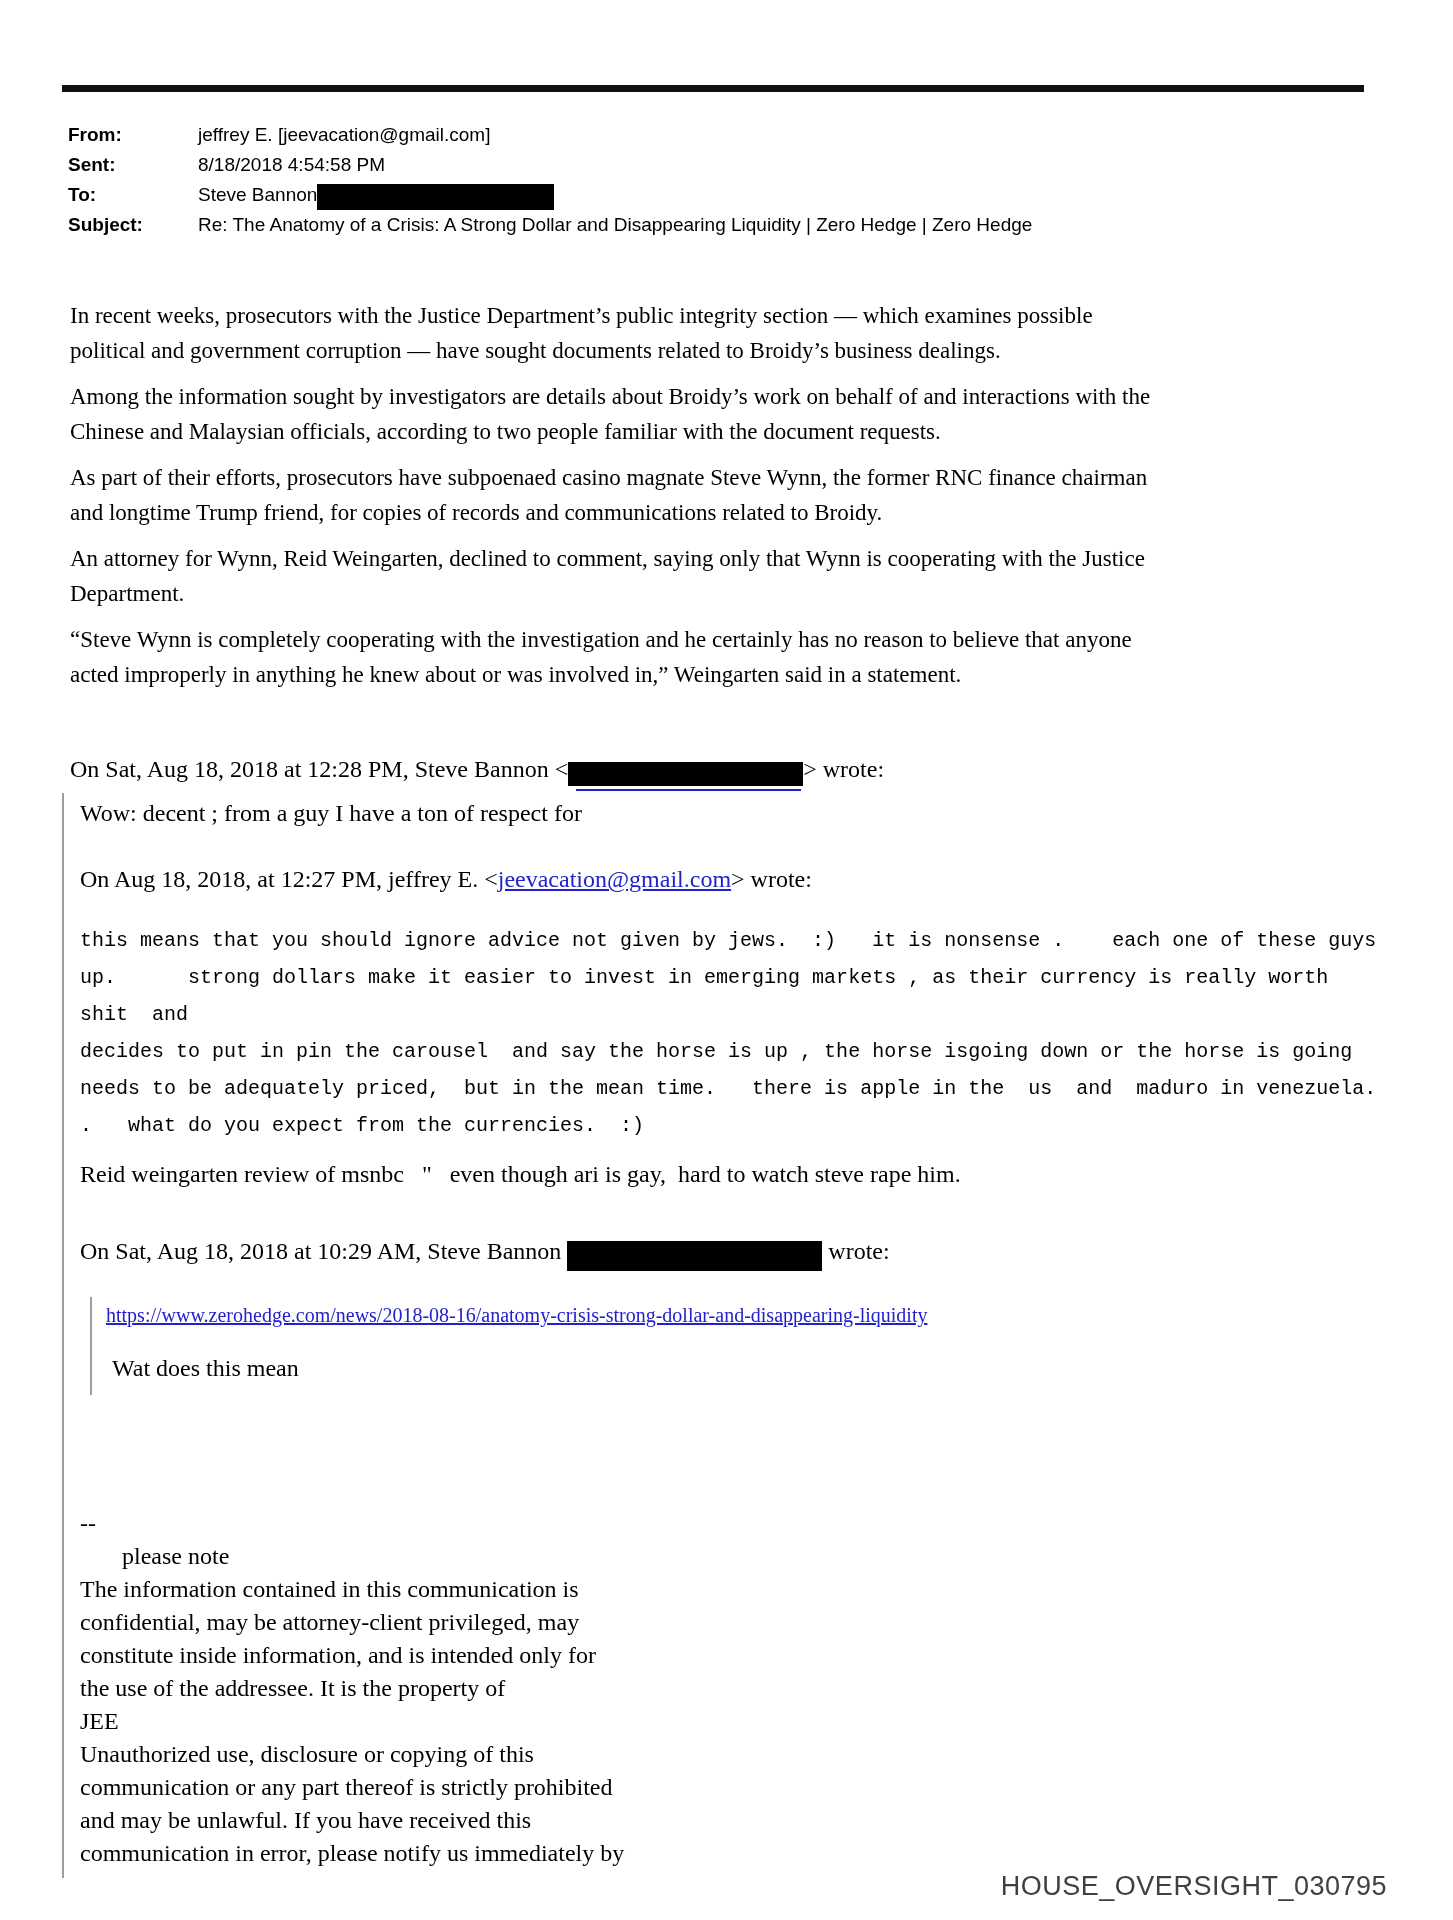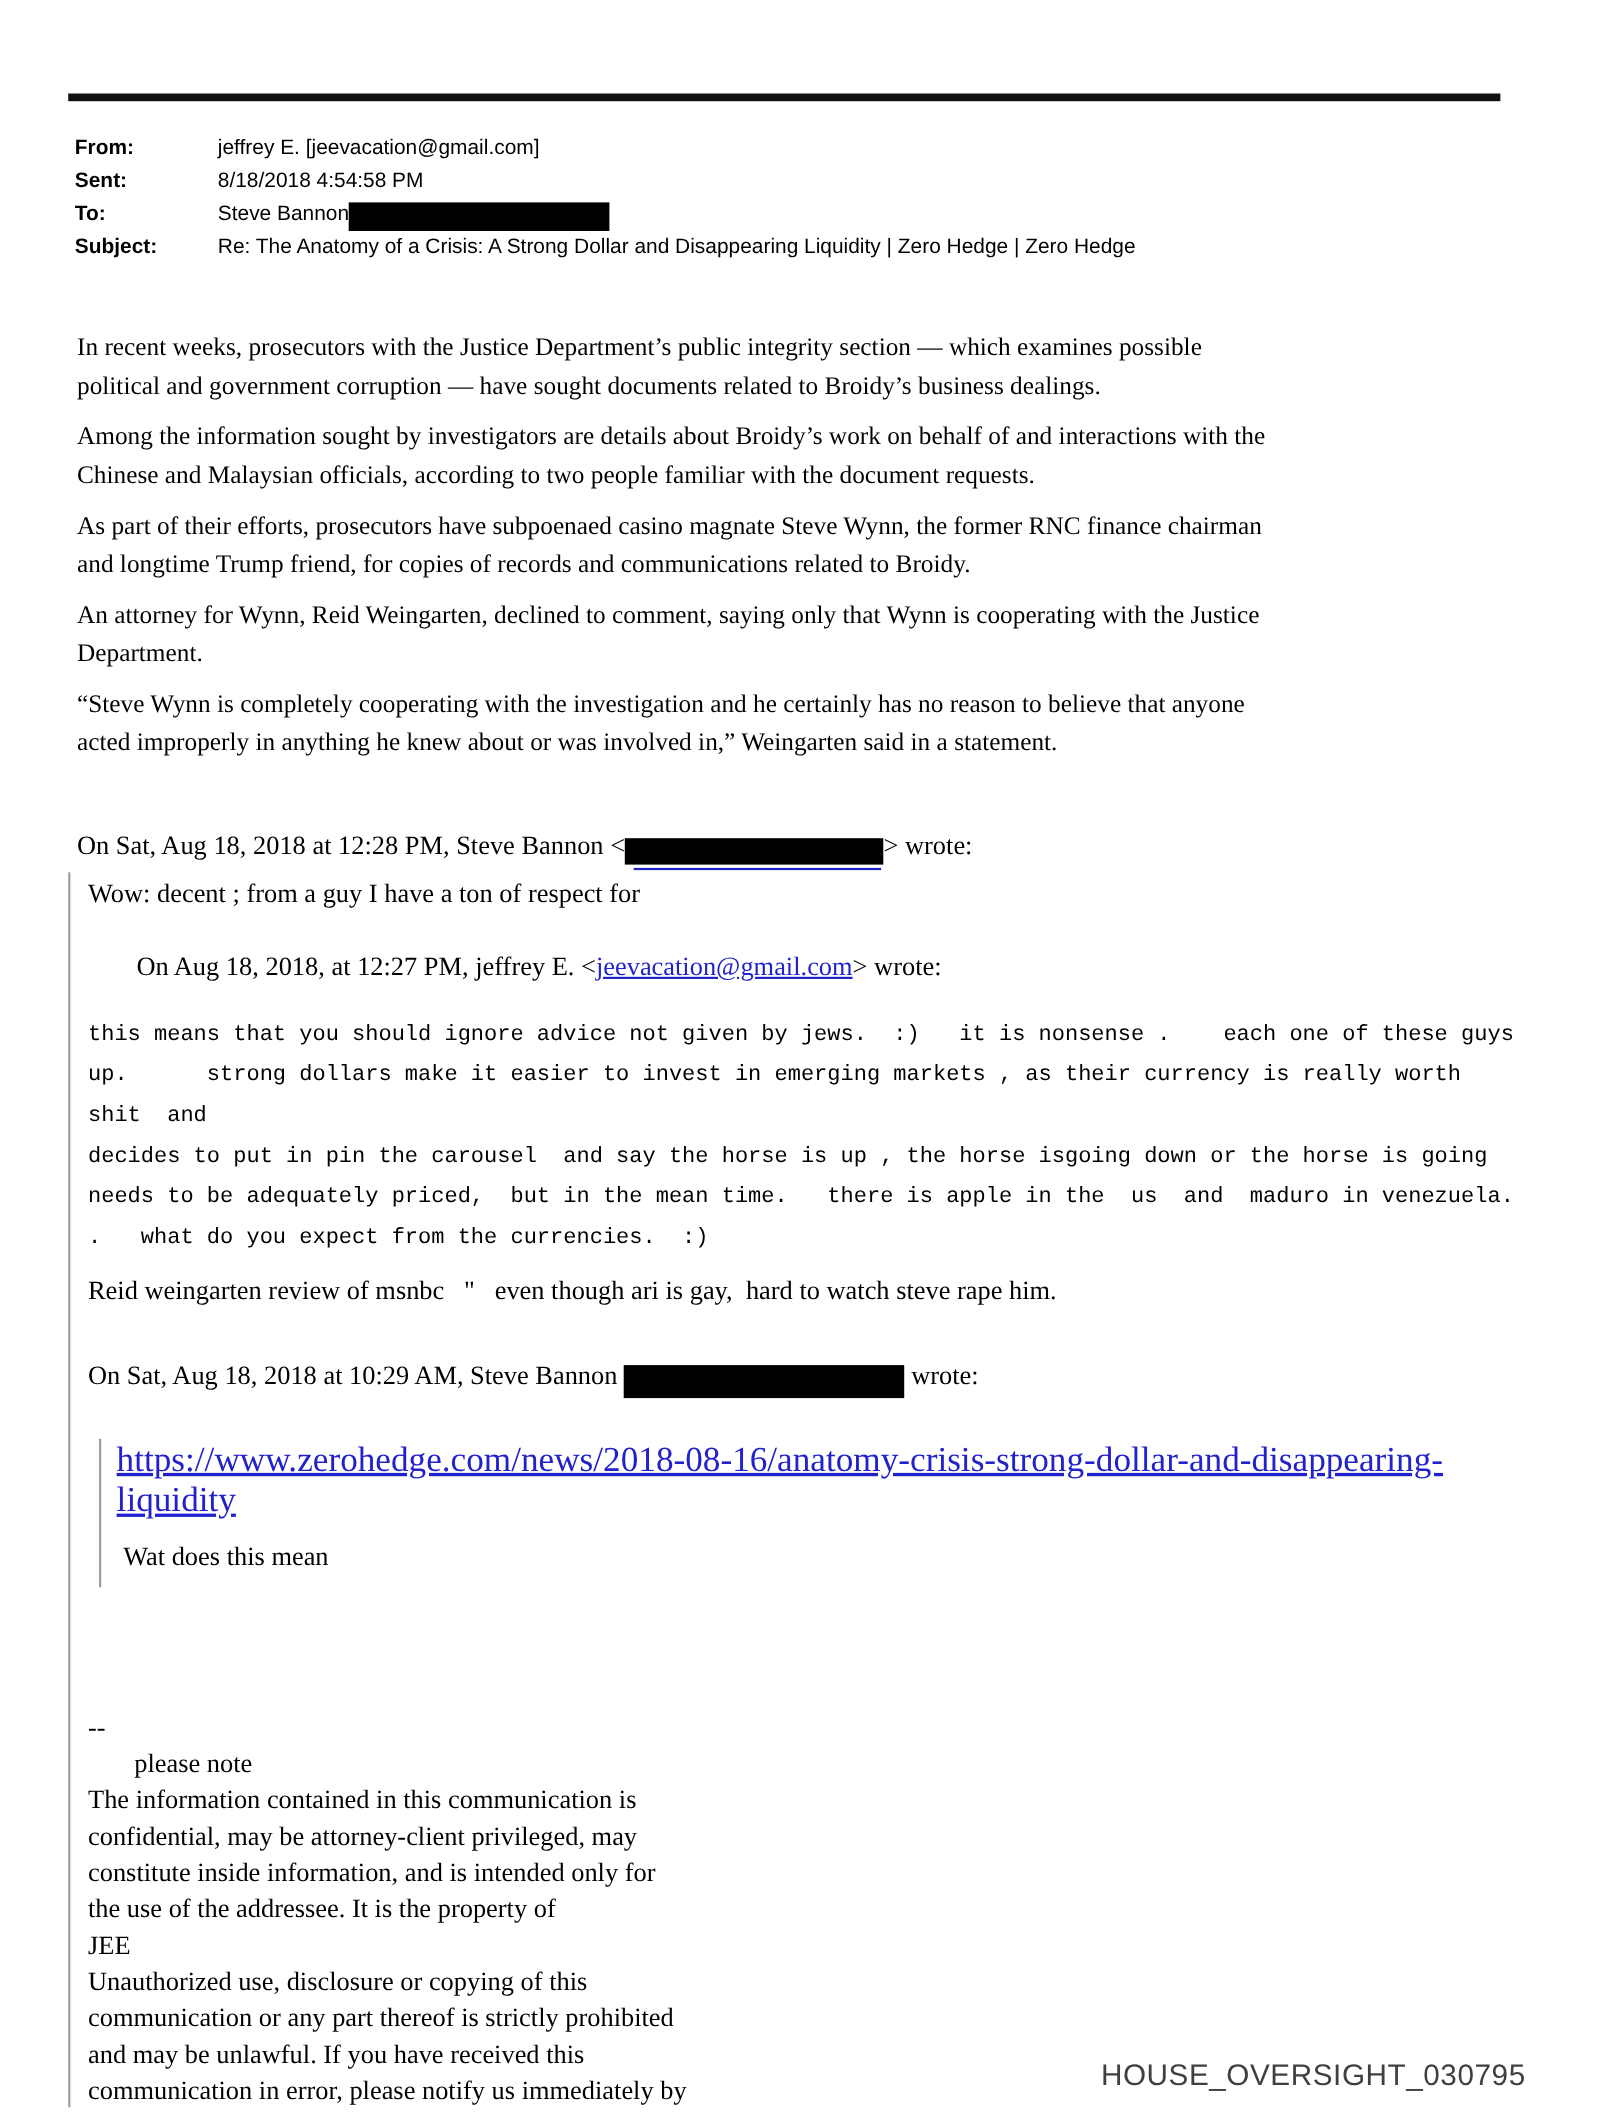--- a/index.html
+++ b/index.html
@@ -81,42 +81,42 @@
   .red-q3 { width: 255px; height: 30px; margin-bottom: -7px; }
 
   
   blockquote { margin: 0; }
   .outer-quote {
     margin: 6px 0 0 0;
     border-left: 2px solid #9e9e9e;
     padding: 3px 0 8px 16px;
   }
   .wow-line { font-size: 24px; line-height: 35px; white-space: pre-wrap; }
-  .attr-q2 { margin-top: 31px; margin-left: 44px; }
+  .attr-q2 { margin-top: 31px; }
   .long-para { margin-top: 25px; }
   .long-para .longline {
     font-size: 20px;
     line-height: 37px;
     white-space: pre-wrap;
     font-family: Liberation Mono, monospace;
   }
   .reid-line {
     margin-top: 12px;
     font-size: 24px;
     line-height: 37px;
     white-space: pre-wrap;
   }
   .attr-q3 { margin-top: 41px; }
 
   .inner-quote {
     margin: 4px 0 0 10px;
     border-left: 2px solid #9e9e9e;
     padding: 0 0 8px 14px;
   }
-  .link-line { margin-top: 39px; font-size: 32px; line-height: 37px; }
+  .link-line { margin-top: 28px; font-size: 20px; line-height: 37px; }
   .wat-line { margin-top: 16px; padding-left: 6px; font-size: 24px; line-height: 37px; }
 
   a.blue-link { color: #2222cc; text-decoration: underline; }
 
   
   .signature {
     margin-top: 112px;
     font-size: 24px;
     line-height: 33px;
   }

